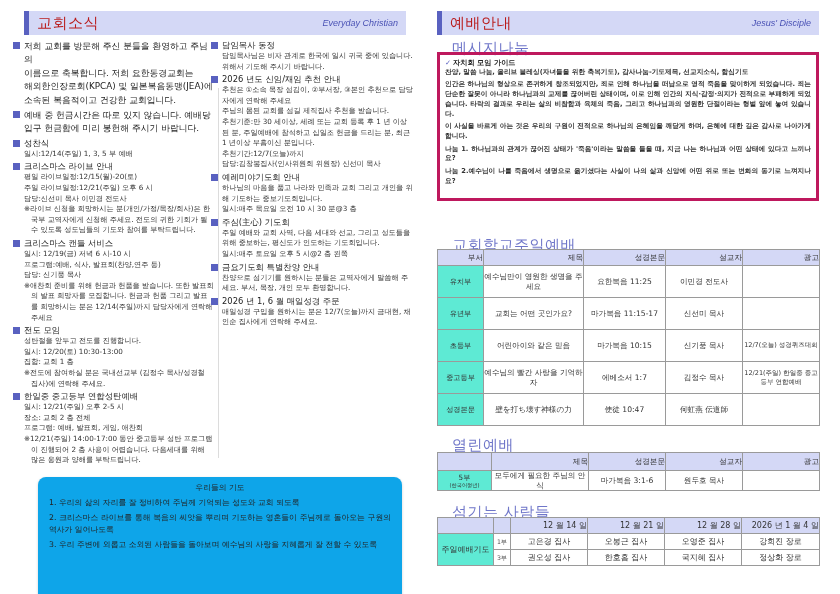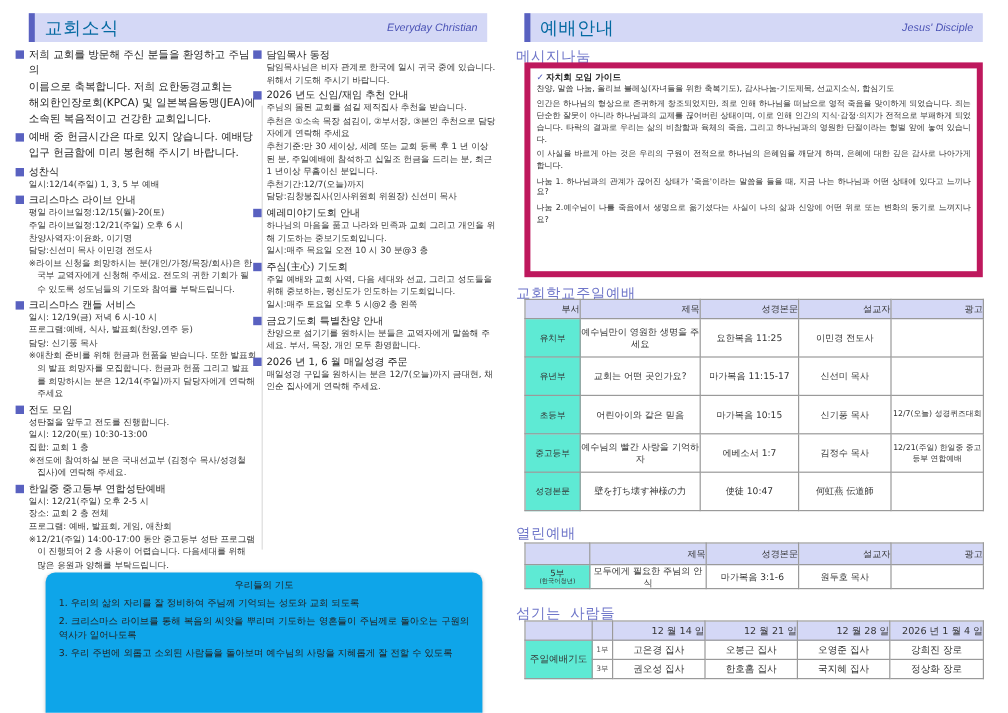--- a/index.html
+++ b/index.html
@@ -12,21 +12,21 @@
 
   .section-header {
     position: absolute; top: 11px; height: 24px;
     background: #d4d8f6;
     border-left: 5px solid #5961c0;
     display: flex; align-items: center; justify-content: space-between;
     padding: 0 8px 0 8px;
   }
   #left .section-header { left: 24px; width: 382px; }
   #right .section-header { left: 17px; width: 382px; }
-  .section-title { font-size: 15px; color: #0369a1; letter-spacing: 0.5px; }
+  .section-title { font-size: 15px; color: #b91c1c; letter-spacing: 0.5px; }
   .section-sub { font-size: 9px; font-style: italic; color: #4a52b5; font-family: "Liberation Sans", sans-serif; }
 
   
   .news-col { position: absolute; top: 40px; font-size: 7.2px; line-height: 10.6px; color: #333; }
   #news-col-1 { left: 24px; width: 190px; }
   #news-col-2 { left: 222px; width: 192px; }
   .col-divider { position: absolute; left: 218px; top: 88px; width: 1px; height: 370px; background: #dcdcdc; }
 
   .news-item { margin-bottom: 2px; }
   .news-title { display: flex; align-items: flex-start; font-size: 8.4px; line-height: 11px; color: #222; }
@@ -41,29 +41,29 @@
     position: absolute; left: 38px; top: 477px; width: 364px; height: 126px;
     background: #0ea5e9; border-radius: 8px;
     padding: 5px 11px 0 11px;
     box-shadow: 0 1px 3px rgba(0,0,0,0.18);
     font-size: 7.8px; line-height: 12.4px; color: #222;
   }
   .prayer-title { text-align: center; margin-bottom: 3px; }
   .prayer-item { text-align: justify; margin-bottom: 2px; }
 
   
-  .sub-heading { position: absolute; left: 10px; font-size: 12px; color: #6f76c9; letter-spacing: 0.5px; font-family: Liberation Mono, monospace; }
+  .sub-heading { position: absolute; left: 32px; font-size: 15px; color: #6f76c9; letter-spacing: 0.5px; }
   .msg-box {
-    position: absolute; left: 17px; top: 52px; width: 382px; height: 179px;
-    border: 5px solid #be185d; padding: 3px 5px;
+    position: absolute; left: 17px; top: 52px; width: 382px; height: 149px;
+    border: 3px solid #be185d; padding: 3px 5px;
     font-size: 6.7px; line-height: 9.7px; color: #333;
   }
   .msg-h { font-weight: bold; font-size: 7.2px; color: #222; margin-top: 0px; }
   .msg-h .check { color: #5961c0; font-weight: normal; margin-right: 2px; }
-  .msg-p { text-align: justify; margin-bottom: 3px; }
+  .msg-p { text-align: justify; margin-bottom: 3px; font-weight: bold; }
 
   table { border-collapse: collapse; position: absolute; left: 17px; width: 382px; table-layout: fixed; }
   th, td { border: 1px solid #9a9a9a; text-align: center; vertical-align: middle; font-weight: normal; color: #333; }
   th { background: #d4d8f6; font-size: 7.6px; height: 16px; text-align: right; }
   td { font-size: 7.6px; line-height: 9.6px; }
   td.dept { background: #5eead4; font-size: 7.2px; }
   td.small { font-size: 6.5px; line-height: 8.6px; }
   .tiny { font-size: 5.2px; line-height: 6px; display: block; }
 
   #school-table { top: 249px; }
@@ -116,21 +116,20 @@
         </div>
       </div>
       <div class="news-item">
         <div class="news-title">
           <span class="bullet-sq"></span>
           <span class="t">크리스마스 라이브 안내</span>
         </div>
         <div class="news-body">
           <span class="news-line">평일 라이브일정:12/15(월)-20(토)</span>
           <span class="news-line">주일 라이브일정:12/21(주일) 오후 6 시</span>
-          <span class="news-line">찬양사역자:이윤화, 이기명</span>
           <span class="news-line">담당:신선미 목사 이민경 전도사</span>
           <span class="news-note">※라이브 신청을 희망하시는 분(개인/가정/목장/회사)은 한국부 교역자에게 신청해 주세요. 전도의 귀한 기회가 될 수 있도록 성도님들의 기도와 참여를 부탁드립니다.</span>
         </div>
       </div>
       <div class="news-item">
         <div class="news-title">
           <span class="bullet-sq"></span>
           <span class="t">크리스마스 캔들 서비스</span>
         </div>
         <div class="news-body">
@@ -175,22 +174,22 @@
         <div class="news-body">
           <span class="news-line">담임목사님은 비자 관계로 한국에 일시 귀국 중에 있습니다. 위해서 기도해 주시기 바랍니다.</span>
         </div>
       </div>
       <div class="news-item">
         <div class="news-title">
           <span class="bullet-sq"></span>
           <span class="t">2026 년도 신임/재임 추천 안내</span>
         </div>
         <div class="news-body">
+          <span class="news-line">추천은 ①소속 목장 섬김이, ②부서장, ③본인 추천으로 담당자에게 연락해 주세요</span>
           <span class="news-line">주님의 몸된 교회를 섬길 제직집사 추천을 받습니다.</span>
-          <span class="news-line">추천은 ①소속 목장 섬김이, ②부서장, ③본인 추천으로 담당자에게 연락해 주세요</span>
           <span class="news-line">추천기준:만 30 세이상, 세례 또는 교회 등록 후 1 년 이상 된 분, 주일예배에 참석하고 십일조 헌금을 드리는 분, 최근 1 년이상 무흠이신 분입니다.</span>
           <span class="news-line">추천기간:12/7(오늘)까지</span>
           <span class="news-line">담당:김창봉집사(인사위원회 위원장) 신선미 목사</span>
         </div>
       </div>
       <div class="news-item">
         <div class="news-title">
           <span class="bullet-sq"></span>
           <span class="t">예레미야기도회 안내</span>
         </div>

